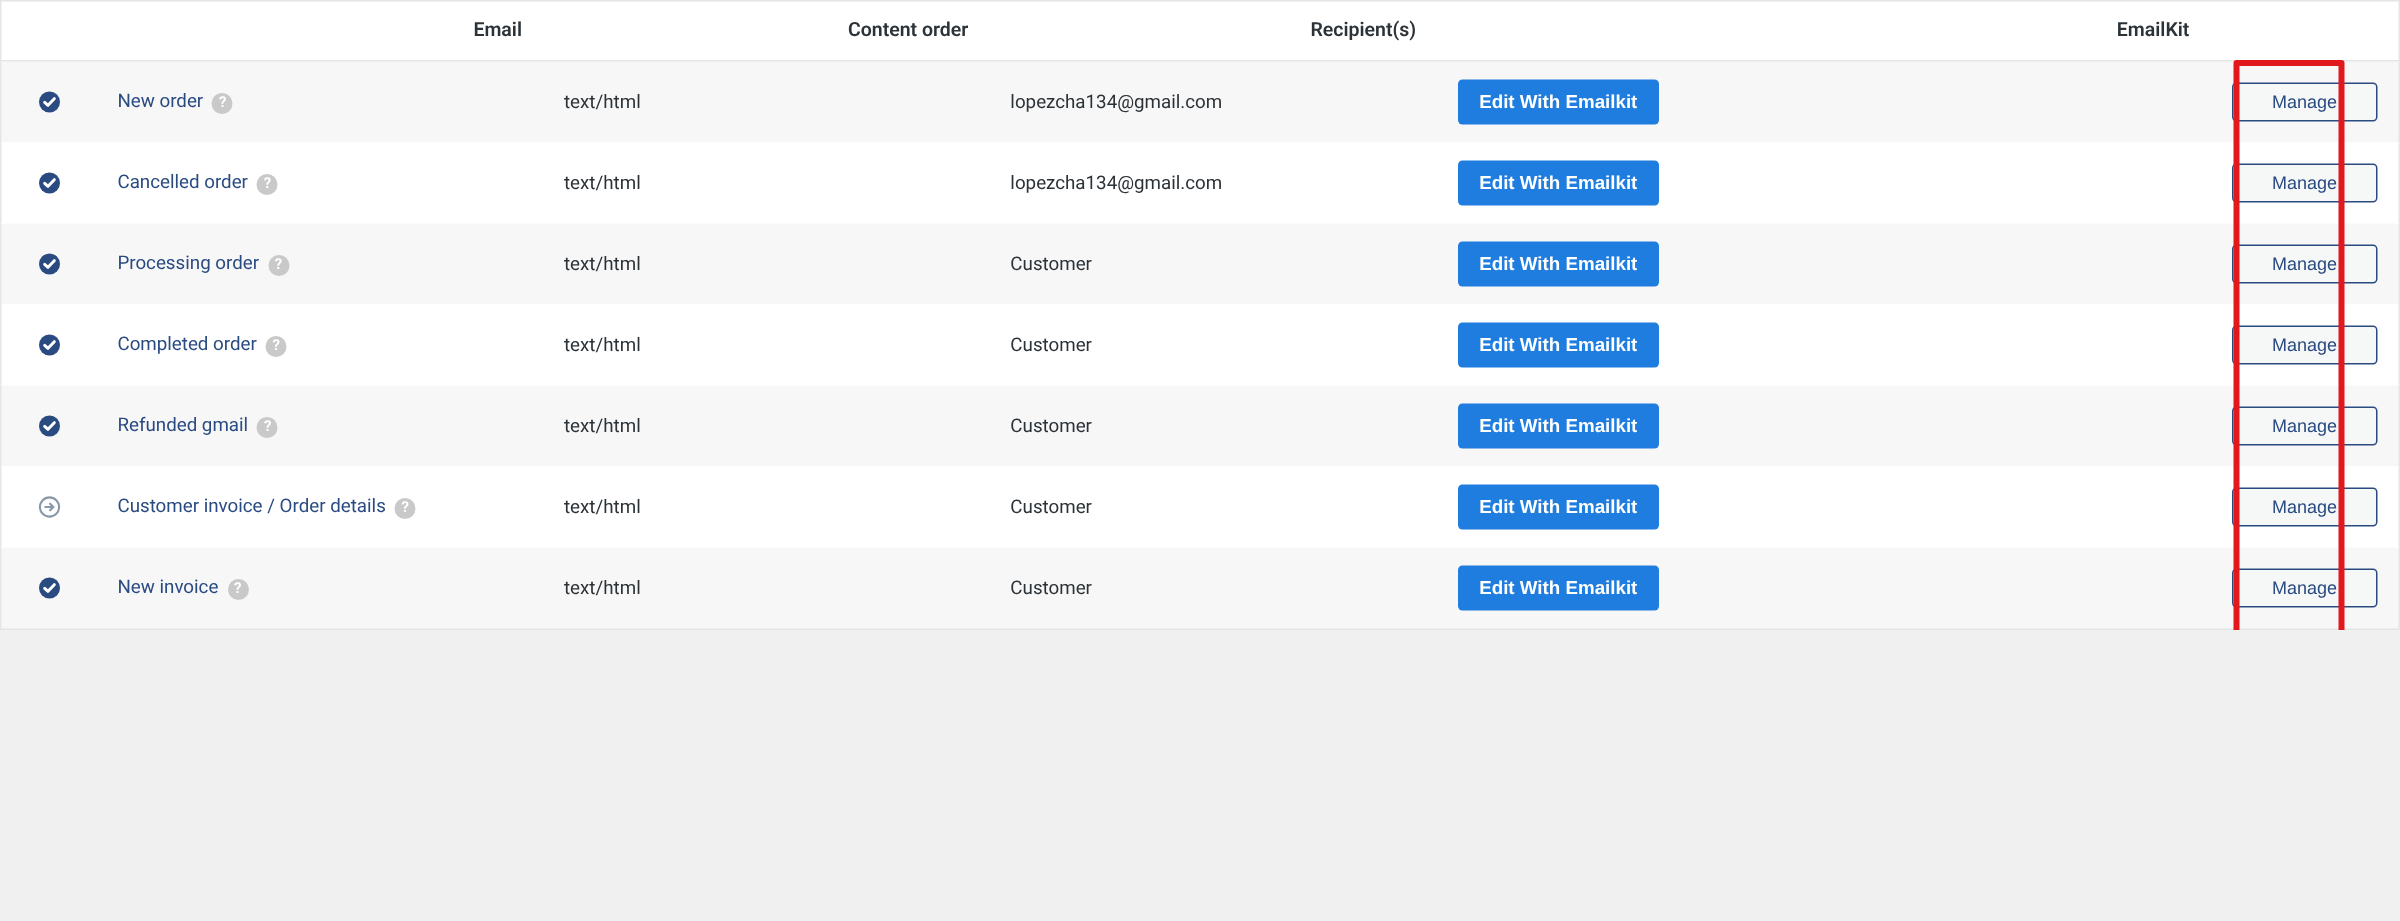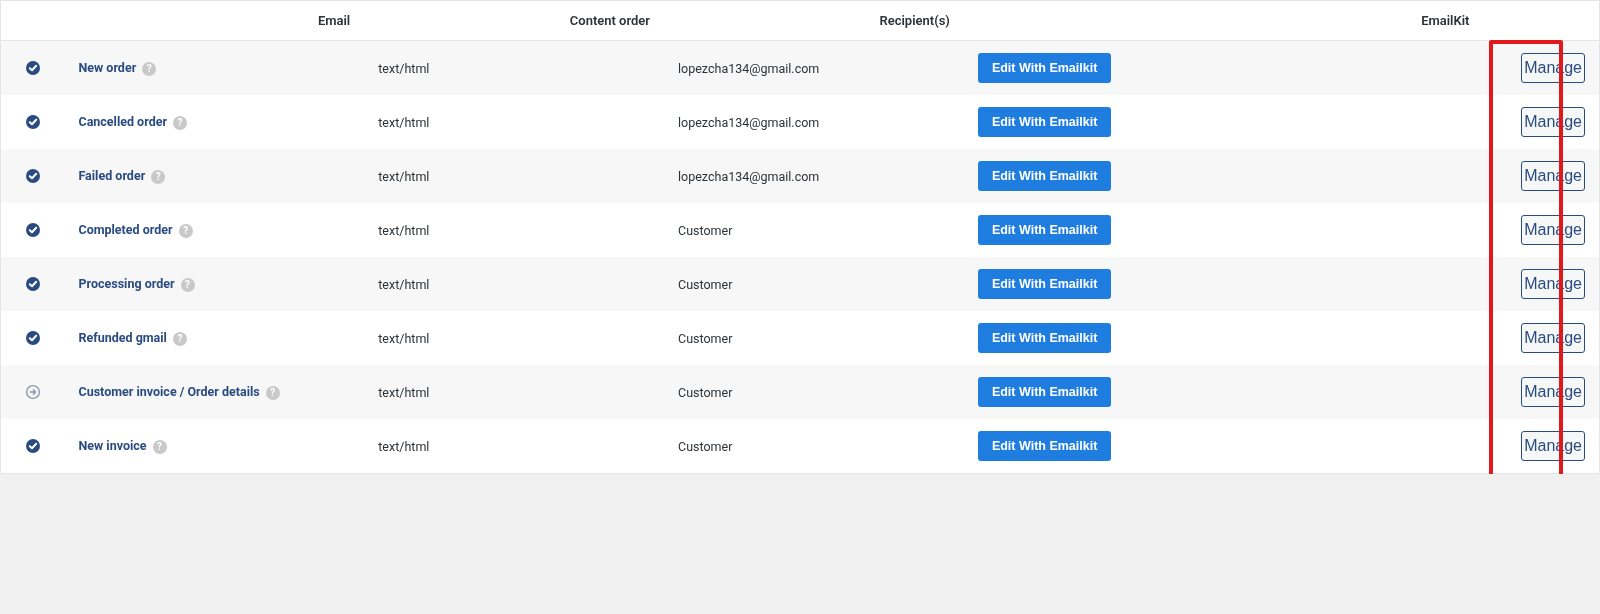--- a/index.html
+++ b/index.html
@@ -50,21 +50,21 @@
     width: 16px; height: 16px;
     vertical-align: middle;
   }
   .status-icon.enabled svg circle { fill: #2a4b82; }
   .status-icon.manual svg circle  { fill: none; stroke: #8a99a8; stroke-width: 1.4; }
   .status-icon.manual svg path    { stroke: #8a99a8; stroke-width: 1.4; fill: none; }
   .status-icon.enabled svg path   { stroke: #fff; stroke-width: 2; fill: none; }
 
   .email-link {
     color: #2a4b82;
-    font-weight: 700;
+    font-weight: 400;
     text-decoration: none;
     cursor: pointer;
   }
 
   .help-icon {
     display: inline-flex;
     align-items: center;
     justify-content: center;
     width: 14px; height: 14px;
     border-radius: 50%;
@@ -91,22 +91,22 @@
     cursor: pointer;
     text-align: left;
   }
 
   .btn-secondary {
     display: inline-block;
     background: #f6f7f7;
     color: #2a4b82;
     border: 1px solid #2a4b82;
     border-radius: 3px;
-    padding: 5px 2px;
-    font-size: 16px;
+    padding: 5px 26px;
+    font-size: 12px;
     font-weight: 500;
     cursor: pointer;
   }
 
   .manage-cell { text-align: right; padding-right: 18px; }
 
   
   .manage-highlight {
     position: absolute;
     border: 4px solid #e2191c;
@@ -162,43 +162,32 @@
           <td class="text-muted">text/html</td>
           <td class="text-muted">lopezcha134@gmail.com</td>
           <td><button class="btn-primary" type="button">Edit With Emailkit</button></td>
           <td class="manage-cell"><button class="btn-secondary" type="button">Manage</button></td>
         </tr>
         <tr>
           <td class="status-cell"><span class="status-icon enabled"><svg viewBox="0 0 16 16" width="16" height="16">
                 <circle cx="8" cy="8" r="7"></circle>
                 <path d="M4.8 8.2 L7 10.2 L11.2 5.8" stroke-linecap="round" stroke-linejoin="round"></path>
               </svg></span></td>
-          <td><a class="email-link">Failed order</a><span class="help-icon">?</span></td>
-          <td class="text-muted">text/html</td>
-          <td class="text-muted">lopezcha134@gmail.com</td>
+          <td><a class="email-link">Processing order</a><span class="help-icon">?</span></td>
+          <td class="text-muted">text/html</td>
+          <td class="text-muted">Customer</td>
           <td><button class="btn-primary" type="button">Edit With Emailkit</button></td>
           <td class="manage-cell"><button class="btn-secondary" type="button">Manage</button></td>
         </tr>
         <tr>
           <td class="status-cell"><span class="status-icon enabled"><svg viewBox="0 0 16 16" width="16" height="16">
                 <circle cx="8" cy="8" r="7"></circle>
                 <path d="M4.8 8.2 L7 10.2 L11.2 5.8" stroke-linecap="round" stroke-linejoin="round"></path>
               </svg></span></td>
           <td><a class="email-link">Completed order</a><span class="help-icon">?</span></td>
-          <td class="text-muted">text/html</td>
-          <td class="text-muted">Customer</td>
-          <td><button class="btn-primary" type="button">Edit With Emailkit</button></td>
-          <td class="manage-cell"><button class="btn-secondary" type="button">Manage</button></td>
-        </tr>
-        <tr>
-          <td class="status-cell"><span class="status-icon enabled"><svg viewBox="0 0 16 16" width="16" height="16">
-                <circle cx="8" cy="8" r="7"></circle>
-                <path d="M4.8 8.2 L7 10.2 L11.2 5.8" stroke-linecap="round" stroke-linejoin="round"></path>
-              </svg></span></td>
-          <td><a class="email-link">Processing order</a><span class="help-icon">?</span></td>
           <td class="text-muted">text/html</td>
           <td class="text-muted">Customer</td>
           <td><button class="btn-primary" type="button">Edit With Emailkit</button></td>
           <td class="manage-cell"><button class="btn-secondary" type="button">Manage</button></td>
         </tr>
         <tr>
           <td class="status-cell"><span class="status-icon enabled"><svg viewBox="0 0 16 16" width="16" height="16">
                 <circle cx="8" cy="8" r="7"></circle>
                 <path d="M4.8 8.2 L7 10.2 L11.2 5.8" stroke-linecap="round" stroke-linejoin="round"></path>
               </svg></span></td>

